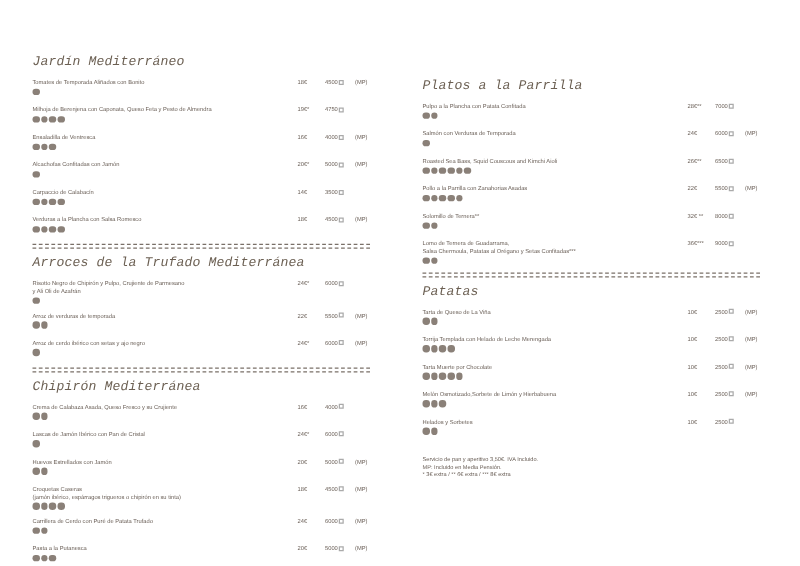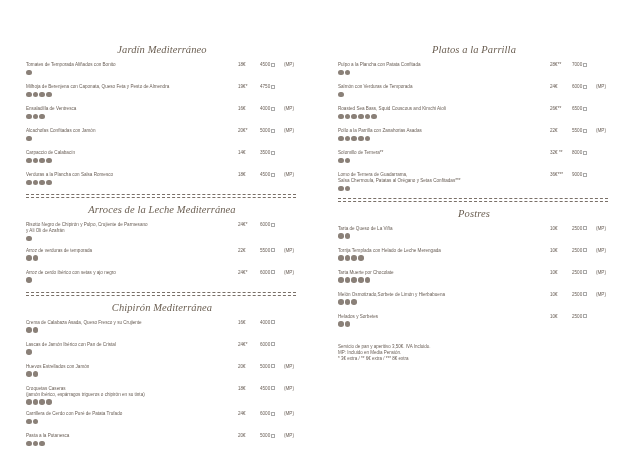--- a/index.html
+++ b/index.html
@@ -2,24 +2,24 @@
 <html><head>
 <meta charset="utf-8">
 <style>
   html, body { margin:0; padding:0; }
   body {
     width:640px; height:453px; background:#ffffff; position:relative; overflow:hidden;
     font-family:"Liberation Sans", sans-serif; color:#5a5046;
   }
   .col { position:absolute; top:44px; }
   .col-left { left:26px; width:272px; }
-  .col-right { left:338px; width:272px; }
+  .col-right { left:338px; width:272px;margin-top:19px; }
   .section-title {
-    font-family:Liberation Serif, serif; font-style:italic; font-size:10.5px;
-    color:#6b5f52; margin:0 0 7px 0; letter-spacing:0.1px;text-align:center;
+    font-family:Liberation Mono, monospace; font-style:italic; font-size:10.5px;
+    color:#6b5f52; margin:0 0 7px 0; letter-spacing:0.1px;
   }
   .item { position:relative; margin-bottom:6px; min-height:16px; }
   .item-name { font-size:4.6px; line-height:6px; color:#6b6058; width:200px; white-space:pre-line; }
   .prices { position:absolute; top:0; left:212px; font-size:4.6px; line-height:6px; color:#6b6058; white-space:nowrap; }
   .prices span { display:inline-block; }
   .p-eur { width:22px; }
   .p-pts { width:24px; }
   .pts-icon { display:inline-block; width:4px; height:4px; border:0.5px solid #aaa; margin-left:0.5px; vertical-align:middle; box-sizing:border-box; }
   .icons { margin-top:1.5px; height:6px; }
   .icon { display:inline-block; width:5.5px; height:5.5px; border-radius:50%; background:#8a8078; margin-right:1.2px; vertical-align:top; }
@@ -67,21 +67,21 @@
         <div class="icons"><span class="icon"></span><span class="icon"></span><span class="icon"></span><span class="icon"></span></div>
     </div>
     <div class="item">
         <div class="item-name">Verduras a la Plancha con Salsa Romesco</div>
         <div class="prices">
           <span class="p-eur">18€</span><span class="p-pts"><span>4500</span><span class="pts-icon"></span></span><span>(MP)</span>
         </div>
         <div class="icons"><span class="icon"></span><span class="icon"></span><span class="icon"></span><span class="icon"></span></div>
     </div>
     <div class="divider"></div>
-    <div class="section-title">Arroces de la Leche Mediterránea</div>
+    <div class="section-title">Arroces de la Trufado Mediterránea</div>
     <div class="item">
         <div class="item-name">Risotto Negro de Chipirón y Pulpo, Crujiente de Parmesano
 y Ali Oli de Azafrán</div>
         <div class="prices">
           <span class="p-eur">24€*</span><span class="p-pts"><span>6000</span><span class="pts-icon"></span></span><span></span>
         </div>
         <div class="icons"><span class="icon"></span></div>
     </div>
     <div class="item">
         <div class="item-name">Arroz de verduras de temporada</div>
@@ -182,21 +182,21 @@
     </div>
     <div class="item">
         <div class="item-name">Lomo de Ternera de Guadarrama,
 Salsa Chermoula, Patatas al Orégano y Setas Confitadas***</div>
         <div class="prices">
           <span class="p-eur">36€***</span><span class="p-pts"><span>9000</span><span class="pts-icon"></span></span><span></span>
         </div>
         <div class="icons"><span class="icon"></span><span class="icon"></span></div>
     </div>
     <div class="divider"></div>
-    <div class="section-title">Postres</div>
+    <div class="section-title">Patatas</div>
     <div class="item">
         <div class="item-name">Tarta de Queso de La Viña</div>
         <div class="prices">
           <span class="p-eur">10€</span><span class="p-pts"><span>2500</span><span class="pts-icon"></span></span><span>(MP)</span>
         </div>
         <div class="icons"><span class="icon"></span><span class="icon"></span></div>
     </div>
     <div class="item">
         <div class="item-name">Torrija Templada con Helado de Leche Merengada</div>
         <div class="prices">

